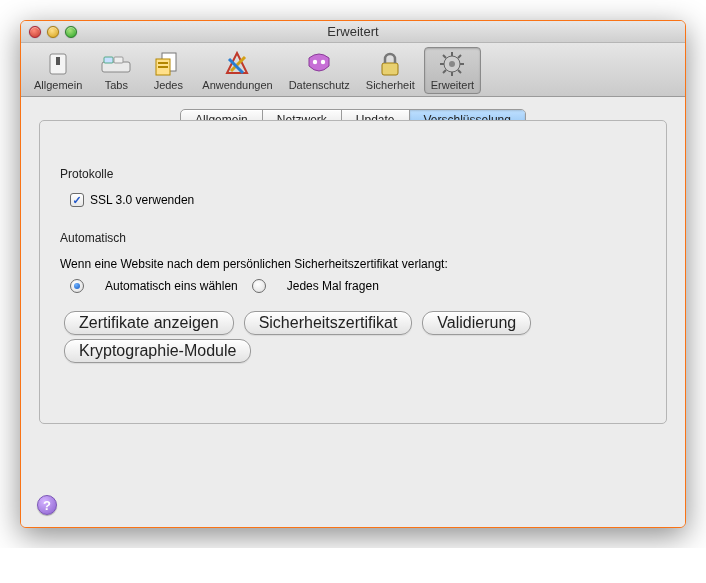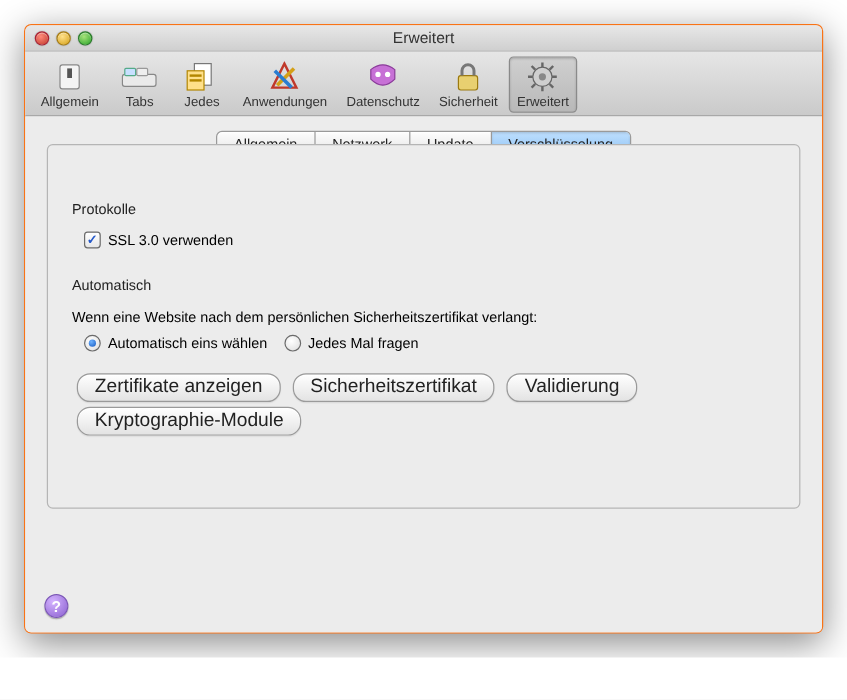--- a/index.html
+++ b/index.html
@@ -117,21 +117,21 @@
     display:flex; align-items:center; justify-content:center;
     cursor:default;
   }
   .cb.checked::after {
     content:"✓"; font-size:11px; color:#2458c9; font-weight:bold;
     line-height:1;
   }
   .protocols { display:flex; gap: 85px; margin: 0 0 18px 10px;}
   .radio-row { display:flex; gap:14px; margin: 8px 0 18px 10px; align-items:center;}
   .radio {
-    display:flex; align-items:center; gap:6px;
+    display:flex; align-items:center; gap:21px;
   }
   .rb {
     width:14px; height:14px; border-radius:50%;
     border:1px solid #6b6b6b;
     background: radial-gradient(circle at 40% 35%, #fff, #dcdcdc);
     display:flex; align-items:center; justify-content:center;
     cursor:default;
   }
   .rb.checked::after {
     content:""; width:6px; height:6px; border-radius:50%;

